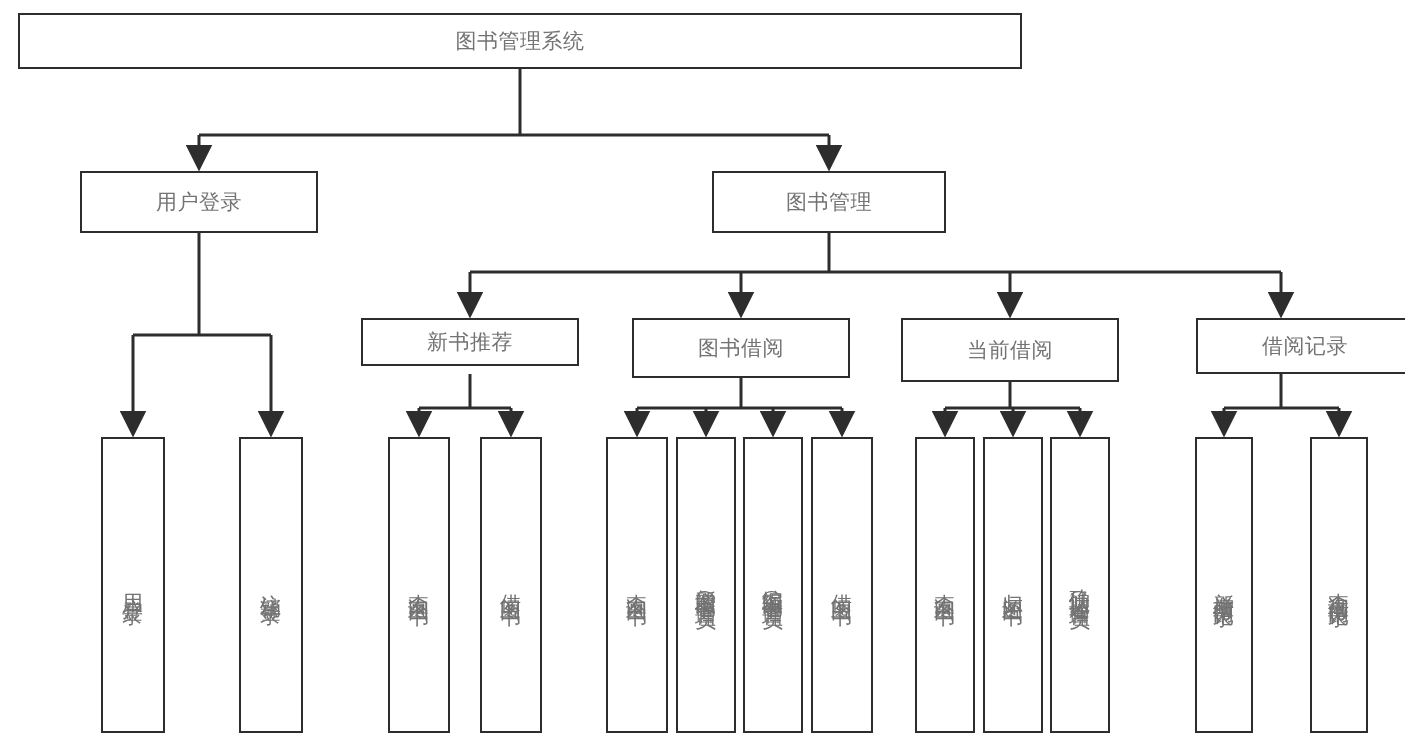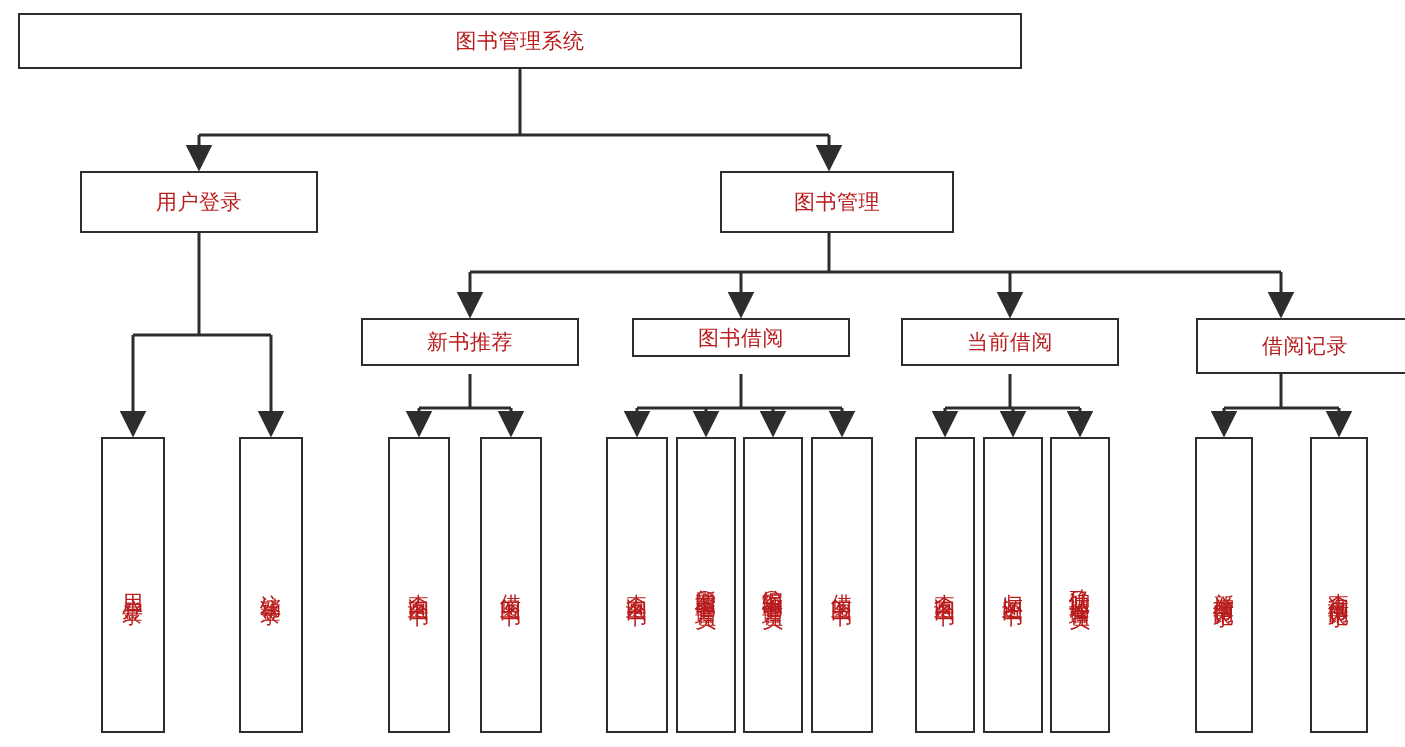--- a/index.html
+++ b/index.html
@@ -26,21 +26,21 @@
     pointer-events: none;
   }
   .node {
     position: absolute;
     box-sizing: border-box;
     background: #ffffff;
     border: 2px solid #2d2d2d;
     display: flex;
     align-items: center;
     justify-content: center;
-    color: #b91c1c;
+    color: #737373;
   }
   .node.horiz .node-label {
     font-size: 21px;
     line-height: 1.1;
     letter-spacing: 0.5px;
     white-space: nowrap;
   }
   .node.vert {
     align-items: center;
     justify-content: center;
@@ -113,30 +113,30 @@
       </g>
   </svg>
 
   <div id="nodes">
       <div class="node root-node horiz tall" style="left: 18px; top: 13px; width: 1004px; height: 56px;">
         <span class="node-label">图书管理系统</span>
       </div>
       <div class="node level1-node horiz" style="left: 80px; top: 171px; width: 238px; height: 62px;">
         <span class="node-label">用户登录</span>
       </div>
-      <div class="node level1-node horiz" style="left: 712px; top: 171px; width: 234px; height: 62px; margin-left: 8px;">
+      <div class="node level1-node horiz" style="left: 712px; top: 171px; width: 234px; height: 62px;">
         <span class="node-label">图书管理</span>
       </div>
       <div class="node level2-node horiz" style="left: 361px; top: 318px; width: 218px; height: 48px;">
         <span class="node-label">新书推荐</span>
       </div>
-      <div class="node level2-node horiz" style="left: 632px; top: 318px; width: 218px; height: 39px;">
+      <div class="node level2-node horiz" style="left: 632px; top: 318px; width: 218px; height: 60px;">
         <span class="node-label">图书借阅</span>
       </div>
-      <div class="node level2-node horiz" style="left: 901px; top: 318px; width: 218px; height: 48px;">
+      <div class="node level2-node horiz" style="left: 901px; top: 318px; width: 218px; height: 64px;">
         <span class="node-label">当前借阅</span>
       </div>
       <div class="node level2-node horiz" style="left: 1172px; top: 318px; width: 218px; height: 56px; margin-left: 24px;">
         <span class="node-label">借阅记录</span>
       </div>
       <div class="node leaf-node vert" style="left: 101px; top: 437px; width: 64px; height: 296px;">
         <span class="node-label">用户登录</span>
       </div>
       <div class="node leaf-node vert" style="left: 239px; top: 437px; width: 64px; height: 296px;">
         <span class="node-label">注销登录</span>

